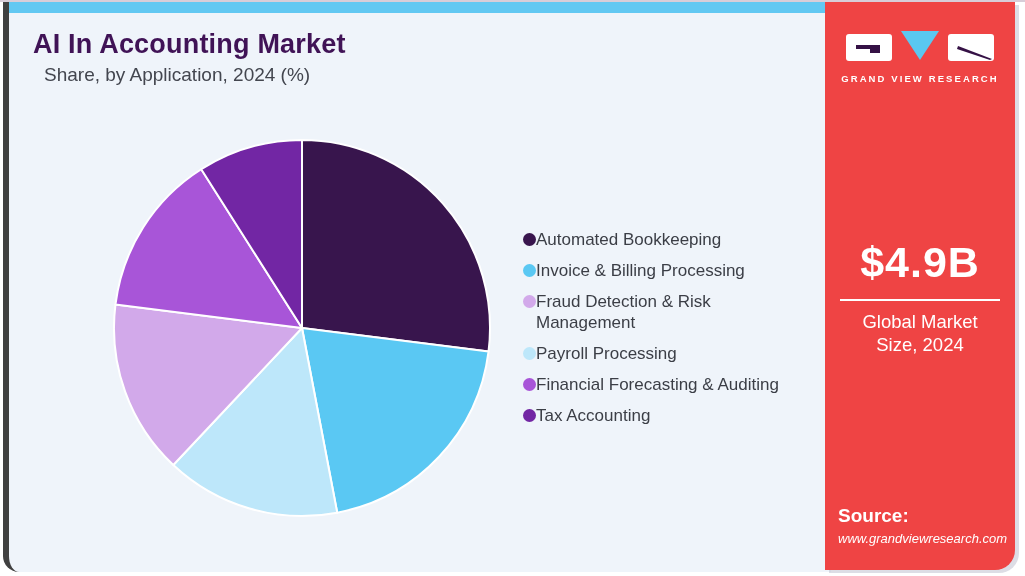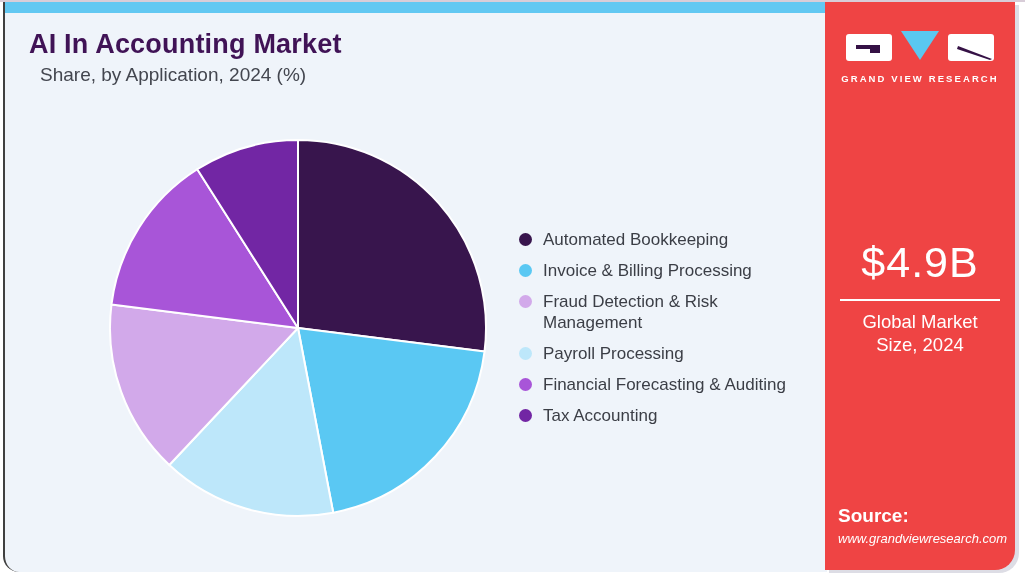--- a/index.html
+++ b/index.html
@@ -1,35 +1,35 @@
 <!DOCTYPE html>
 <html><head>
 <meta charset="utf-8">
 <style>
   html,body{margin:0;padding:0;}
   body{width:1025px;height:576px;background:#ffffff;font-family:"Liberation Sans",sans-serif;overflow:hidden;}
   .page{position:relative;width:1025px;height:576px;background:#ffffff;}
   .top-edge{position:absolute;left:0;top:0;width:1025px;height:2px;background:#d8cdd8;}
   
-  .card{position:absolute;left:3px;top:2px;width:822px;height:570px;background:#eff4fa;border-bottom-left-radius:16px;border-left:2px solid #404040;}
+  .card{position:absolute;left:3px;top:2px;width:822px;height:570px;background:#eff4fa;border-bottom-left-radius:16px;border-left:6px solid #404040;}
   .accent-bar{position:absolute;left:0;top:0;width:100%;height:11px;background:#62c8f2;}
   .title{position:absolute;left:24px;top:27px;font-size:27px;font-weight:bold;color:#401356;letter-spacing:0.2px;white-space:nowrap;}
   .subtitle{position:absolute;left:35px;top:62px;font-size:19px;color:#43464f;white-space:nowrap;}
   .pie-wrap{position:absolute;left:100px;top:133px;width:386px;height:386px;}
   
   .legend{position:absolute;left:514px;top:227px;width:300px;}
-  .legend-item{display:flex;align-items:flex-start;gap:11px;margin-bottom:9px;font-size:17px;color:#3b3e46;line-height:1.28;}
+  .legend-item{display:flex;align-items:flex-start;margin-bottom:9px;font-size:17px;color:#3b3e46;line-height:1.28;}
   .legend-item .bullet{width:13px;height:13px;border-radius:50%;flex:none;margin-top:4px;}
   .legend-item .label{max-width:270px;}
   
   .sidebar{position:absolute;left:825px;top:2px;width:190px;height:568px;background:#ef4444;border-bottom-right-radius:20px;box-shadow:4px 3px 0 rgba(188,188,204,0.5);color:#ffffff;}
   .logo{position:absolute;top:26px;width:100%;text-align:center;}
   .logo-text{margin-top:5px;font-size:9.5px;font-weight:bold;letter-spacing:2.1px;color:#ffffff;white-space:nowrap;}
   .size-block{position:absolute;top:236px;width:100%;text-align:center;}
-  .size-value{font-size:43px;font-weight:normal;letter-spacing:1px;text-align:center;}
+  .size-value{font-size:43px;font-weight:bold;letter-spacing:1px;text-align:center;}
   .size-divider{width:160px;border:none;border-top:2px solid #ffffff;margin:12px auto 9px auto;}
   .size-label{font-size:18.5px;line-height:1.25;padding:0 28px;}
   .source{position:absolute;left:13px;bottom:24px;text-align:left;}
   .source-label{font-weight:bold;font-size:19px;margin-bottom:4px;}
   .source-url{font-size:13px;font-style:italic;}
 </style>
 </head>
 <body>
 
 <div class="page">

